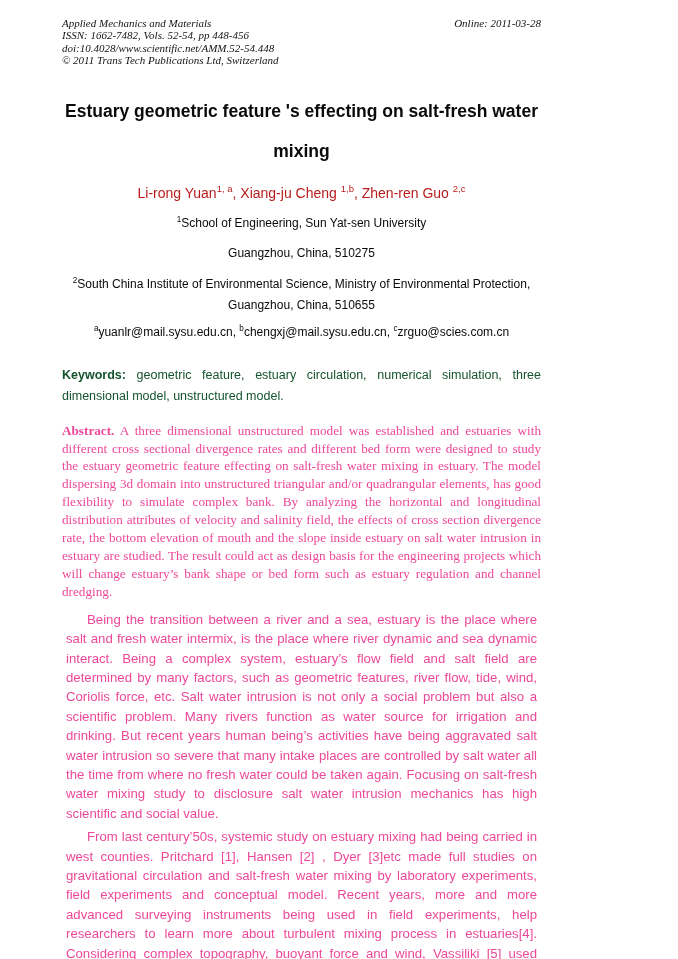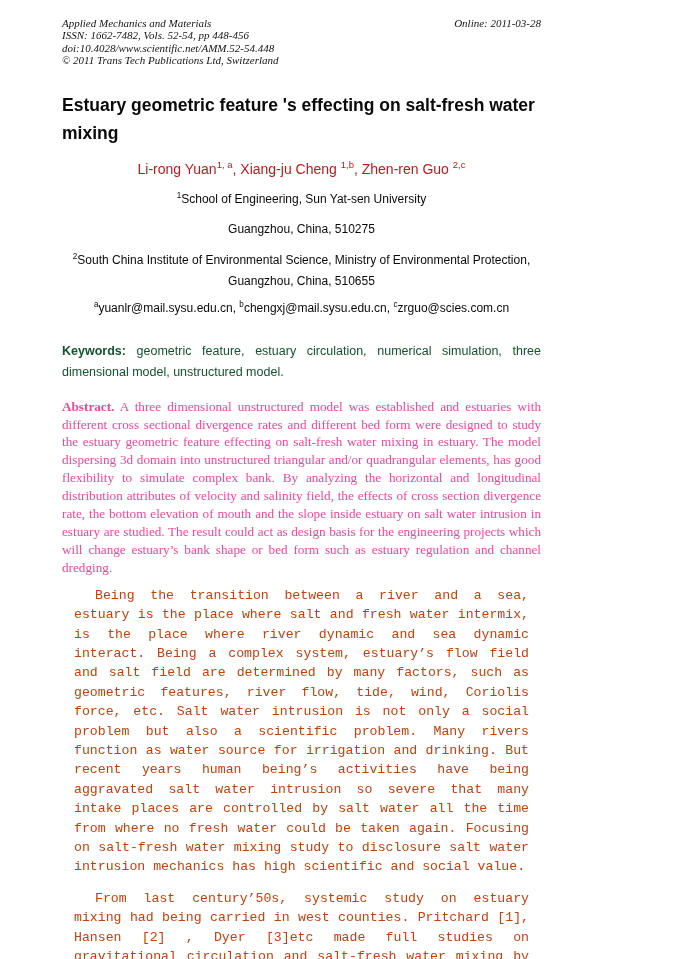--- a/index.html
+++ b/index.html
@@ -31,21 +31,22 @@
     line-height: 12.4px;
     color: #141414;
   }
   .hdr-left div { white-space: nowrap; }
   .hdr-right { white-space: nowrap; }
   
   .title {
     font-family: "Liberation Sans", sans-serif;
     font-weight: bold;
     font-size: 17.5px;
-    line-height: 28px;
+    line-height: 40px;
+    text-align: center;
     max-width: 505px;
     margin: 24px auto 0 auto;
     color: #0a0a0a;
   }
   
   .authors {
     font-family: Liberation Sans, sans-serif;
     font-size: 14px;
     text-align: center;
     margin-top: 14px;
@@ -95,28 +96,28 @@
   .abstract .lbl { font-weight: bold; }
   
   .section-heading {
     font-family: "Liberation Serif", serif;
     font-weight: bold;
     font-size: 13.5px;
     margin-top: 25px;
     color: #0a0a0a;
   }
   .body-par {
-    font-family: Liberation Mono, monospace;
+    font-family: Liberation Sans, sans-serif;
     font-size: 13.2px;
     line-height: 19.4px;
     text-align: justify;
     text-indent: 21px;
-    margin: 12px;
+    margin: 4px;
     margin-top: 9px;
-    color: #c2410c;
+    color: #ec4899;
   }
   .body-par + .body-par { margin-top: 0; }
 </style>
 </head>
 <body>
 
 <div class="page">
 
   <div class="hdr">
     <div class="hdr-left">

